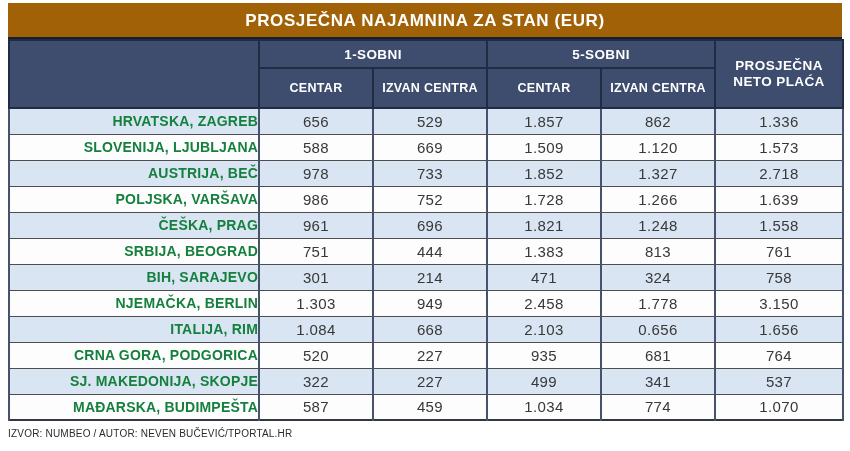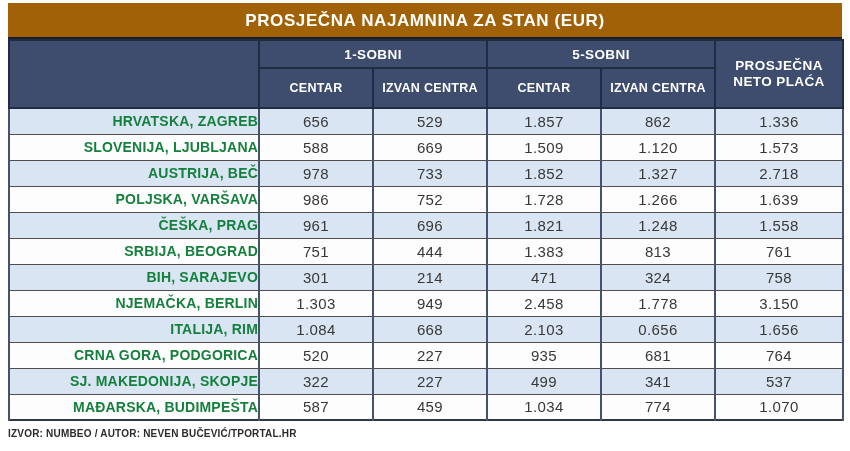--- a/index.html
+++ b/index.html
@@ -67,21 +67,21 @@
     font-weight: 500;
     color: #383838;
     letter-spacing: 0.4px;
   }
   tbody tr:nth-child(odd)  { background: #d9e5f3; }
   tbody tr:nth-child(even) { background: #fdfdfd; }
 
   .footer {
     margin-top: 7px;
     font-size: 10px;
-    font-weight: bold;
+    font-weight: normal;
     color: #2b2b2b;
     letter-spacing: 0.2px;
   }
 </style>
 </head>
 <body>
 
 <div class="wrap">
   <div class="titlebar">PROSJEČNA NAJAMNINA ZA STAN (EUR)</div>
 

